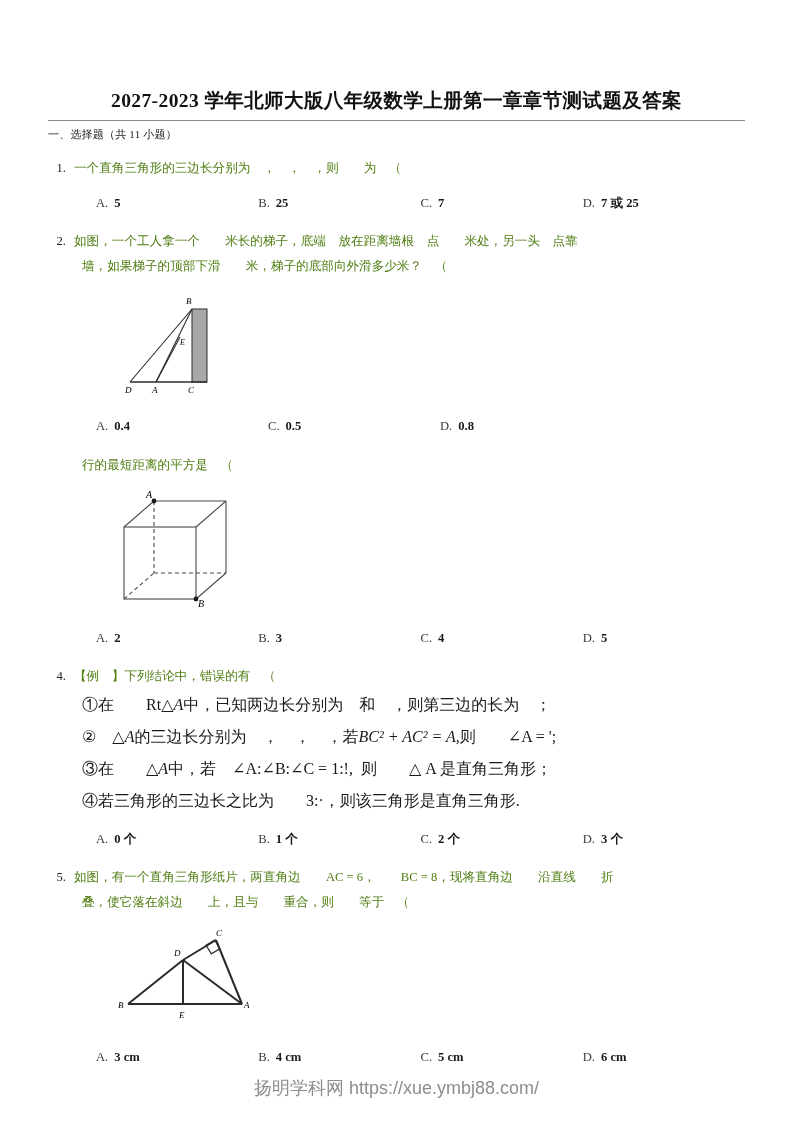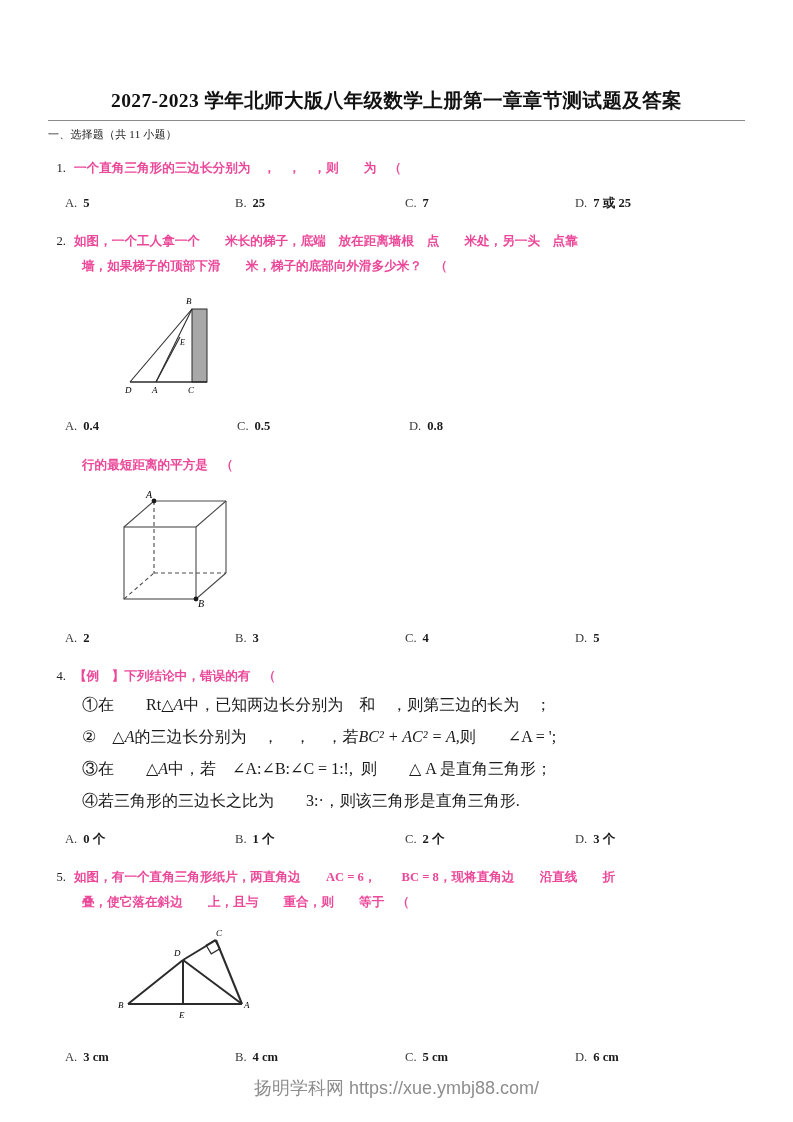--- a/index.html
+++ b/index.html
@@ -59,30 +59,29 @@
     text-align: right;
     padding-right: 8px;
     color: #222;
     box-sizing: border-box;
   }
   .q-indent {
     display: inline-block;
     width: 34px;
   }
   .q-text {
-    color: #ec4899;
-    font-weight: bold;
+    color: #4d7c0f;
   }
   .mathi {
     font-style: italic;
     font-family: "Liberation Serif", "DejaVu Serif", serif;
   }
   .opts {
     margin-top: 10px;
-    margin-left: 17px;
+    margin-left: 48px;
     font-size: 12.6px;
     display: flex;
   }
   .opt {
     width: 172px;
     white-space: nowrap;
   }
   .opt-label {
     font-style: normal;
     color: #3a3a3a;

